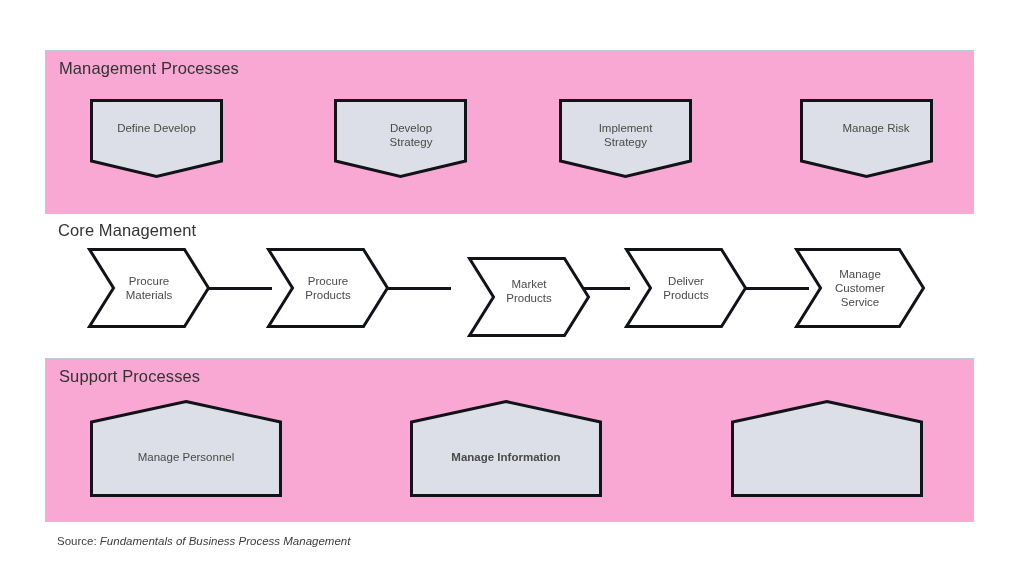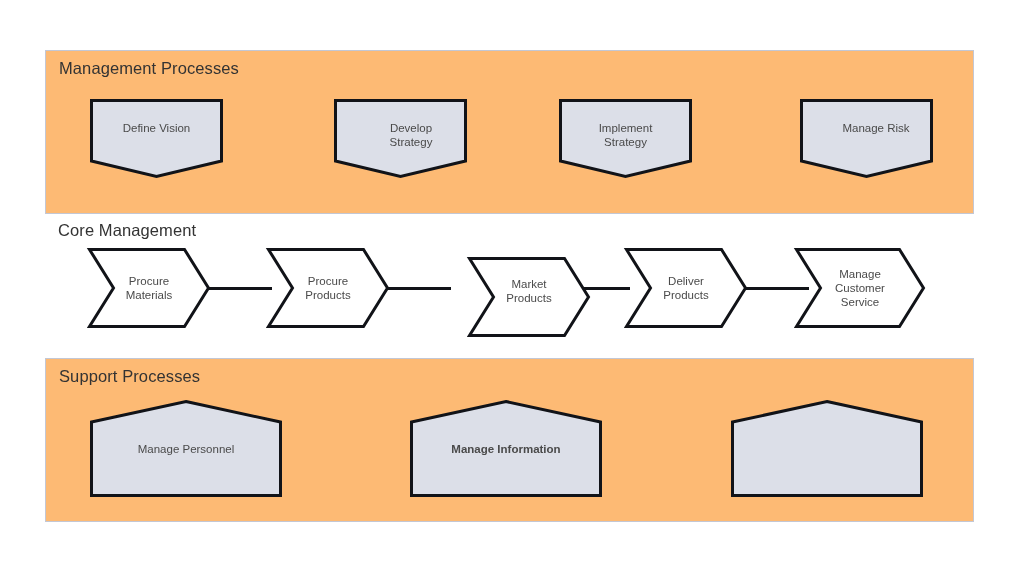--- a/index.html
+++ b/index.html
@@ -21,21 +21,21 @@
     position: absolute;
     left: 0;
     top: 0;
     width: 1024px;
     height: 576px;
   }
 
   
   .band {
     position: absolute;
-    background: #fdba74;
+    background: #f9a8d4;
     border: 1px solid #c3c7d4;
     box-sizing: border-box;
   }
   #band-management {
     left: 45px;
     top: 50px;
     width: 929px;
     height: 164px;
   }
   #band-support {
@@ -95,21 +95,21 @@
     top: 22px;
   }
   
   .core .node-label {
     top: 50%;
     transform: translateY(-50%);
   }
   
   .supp .node-label {
     top: 50%;
-    margin-top: 0;
+    margin-top: 8px;
     transform: translateY(-50%);
   }
 
   
   .connector {
     position: absolute;
     height: 3px;
     background: #111318;
   }
 
@@ -132,21 +132,21 @@
 <div id="canvas">
 
   <div class="band" id="band-management">
     <div class="band-title">Management Processes</div>
   </div>
   <div id="mgmt-nodes">
       <div class="node mgmt" style="left: 90px; top: 99px; width: 133px; height: 79px;">
         <svg width="133" height="79" viewBox="0 0 133 79">
           <polygon points="1.5,1.5 131.5,1.5 131.5,62 66.5,77.5 1.5,62" fill="#dcdfe8" stroke="#111318" stroke-width="3" stroke-linejoin="miter"></polygon>
         </svg>
-        <div class="node-label">Define Vision</div>
+        <div class="node-label">Define Develop</div>
       </div>
       <div class="node mgmt" style="left: 334px; top: 99px; width: 154px; height: 79px;">
         <svg width="133" height="79" viewBox="0 0 133 79">
           <polygon points="1.5,1.5 131.5,1.5 131.5,62 66.5,77.5 1.5,62" fill="#dcdfe8" stroke="#111318" stroke-width="3" stroke-linejoin="miter"></polygon>
         </svg>
         <div class="node-label">Develop
 Strategy</div>
       </div>
       <div class="node mgmt" style="left: 559px; top: 99px; width: 133px; height: 79px;">
         <svg width="133" height="79" viewBox="0 0 133 79">
@@ -225,14 +225,18 @@
         </svg>
         <div class="node-label">Manage Information</div>
       </div>
       <div class="node supp" style="left: 731px; top: 400px; width: 192px; height: 97px;">
         <svg width="192" height="97" viewBox="0 0 192 97">
           <polygon points="96,1.5 190.5,22 190.5,95.5 1.5,95.5 1.5,22" fill="#dcdfe8" stroke="#111318" stroke-width="3" stroke-linejoin="miter"></polygon>
         </svg>
       </div>
     </div>
 
+  <div id="source-note">
+    <span>Source:</span>
+    <span class="src-title">Fundamentals of Business Process Management</span>
+  </div>
 
 </div>
 
 </body></html>

